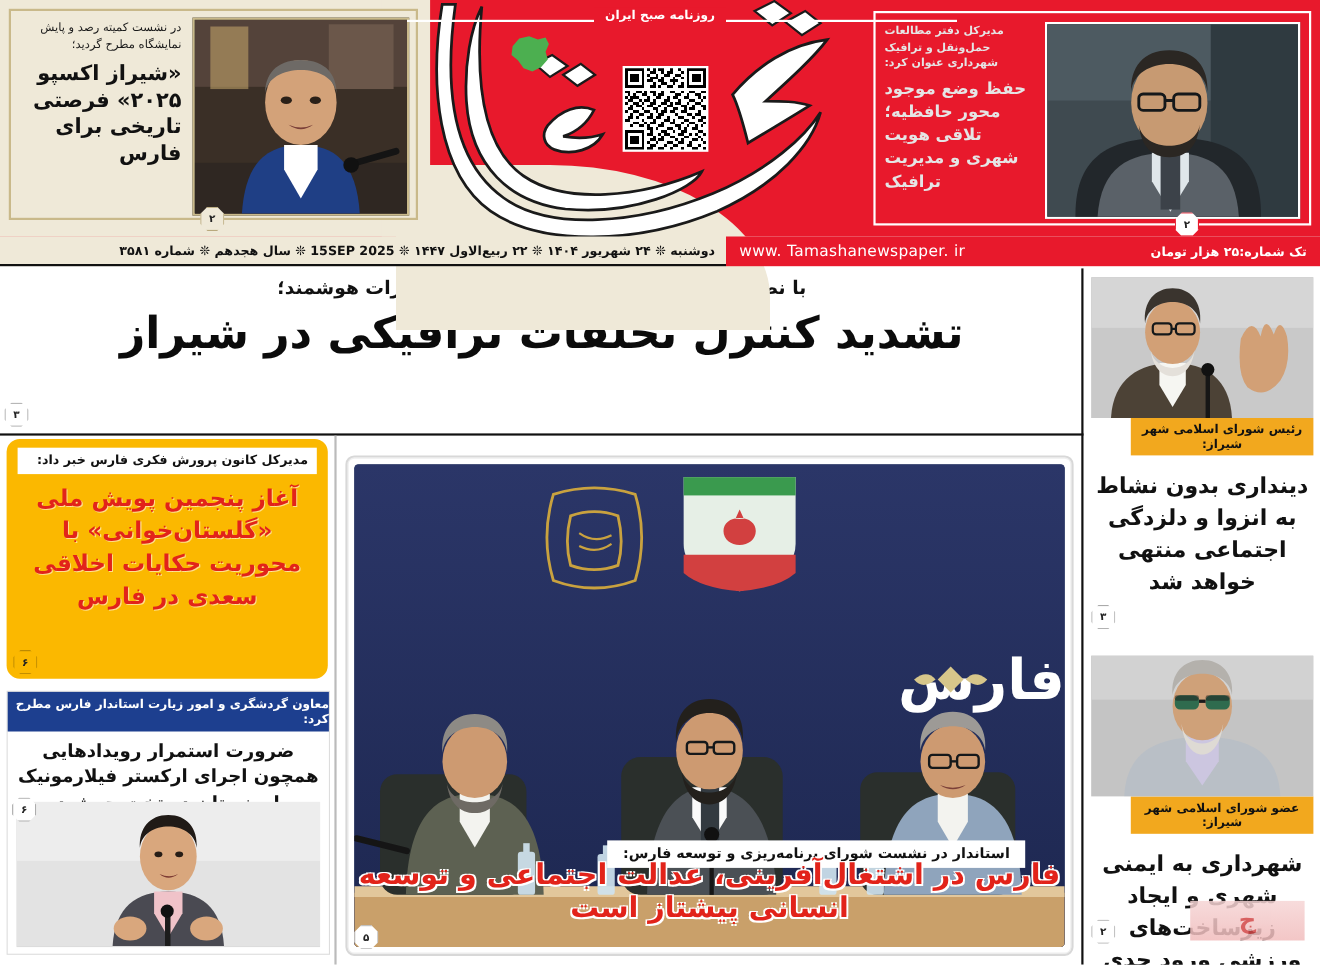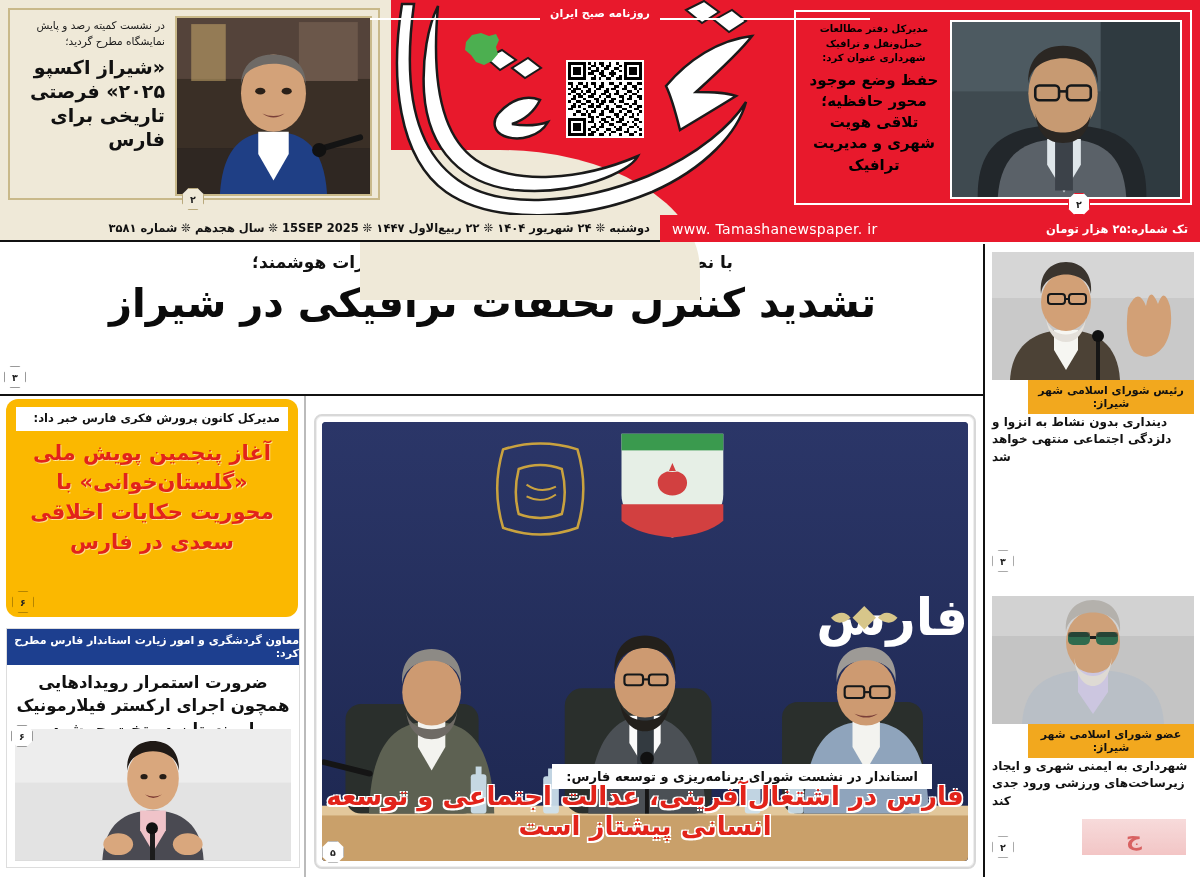--- a/index.html
+++ b/index.html
@@ -74,21 +74,21 @@
     clip-path:polygon(30% 0,70% 0,100% 30%,100% 70%,70% 100%,30% 100%,0 70%,0 30%);
     z-index:12;
   }
 
   
   .rbox{
     position:absolute;right:8px;top:10px;width:398px;height:195px;
     background:#e8192c;border:2px solid #fff;box-sizing:border-box;
     display:flex;flex-direction:row-reverse;z-index:7;padding:4px;
   }
-  .rbox-text{width:150px;padding:6px 6px 2px 4px;box-sizing:border-box;text-align:center;color:#000000;}
+  .rbox-text{width:150px;padding:6px 6px 2px 4px;box-sizing:border-box;text-align:left;color:#e5e5e5;}
   .rbox-kicker{font-size:10px;line-height:1.45;margin-bottom:4px;font-weight:bold;}
   .rbox-head{font-size:15px;font-weight:bold;line-height:1.42;}
   .rbox-photo{flex:1;padding:4px;box-sizing:border-box;}
   .rbox-photo .ph{width:100%;height:100%;border:2px solid #fff;overflow:hidden;position:relative;background:#36393b;}
   .rbox .pg-badge{background:#fff;border-color:#e8192c;color:#222;}
 
   
   .datebar{
     position:absolute;left:0;top:215px;width:1200px;height:27px;
     display:flex;align-items:center;z-index:10;
@@ -177,21 +177,21 @@
 
   
   .rightcol{position:absolute;right:0;top:244px;width:214px;height:633px;background:#fff;z-index:3;}
   .ritem{position:absolute;left:6px;right:6px;}
   .ritem .rphoto{width:100%;height:128px;overflow:hidden;background:#cfcfcf;position:relative;}
   .ribbon{
     background:#F2A81E;color:#111;font-size:11px;font-weight:bold;
     padding:4px 8px;text-align:center;margin-left:36px;
   }
   .rhead{
-    margin-top:0;text-align:left;color:#111;font-size:12px;
+    margin-top:13px;text-align:center;color:#111;font-size:20px;
     font-weight:bold;line-height:1.45;
   }
   .ritem .pg-badge{background:#fff;border-color:#aaa;}
 
   .watermark{
     position:absolute;right:14px;bottom:22px;width:104px;height:36px;
     background:linear-gradient(180deg,#f6d5d5,#f1bcbc);
     color:#d24646;font-size:22px;font-weight:bold;
     display:flex;align-items:center;justify-content:center;opacity:.85;z-index:4;
   }

